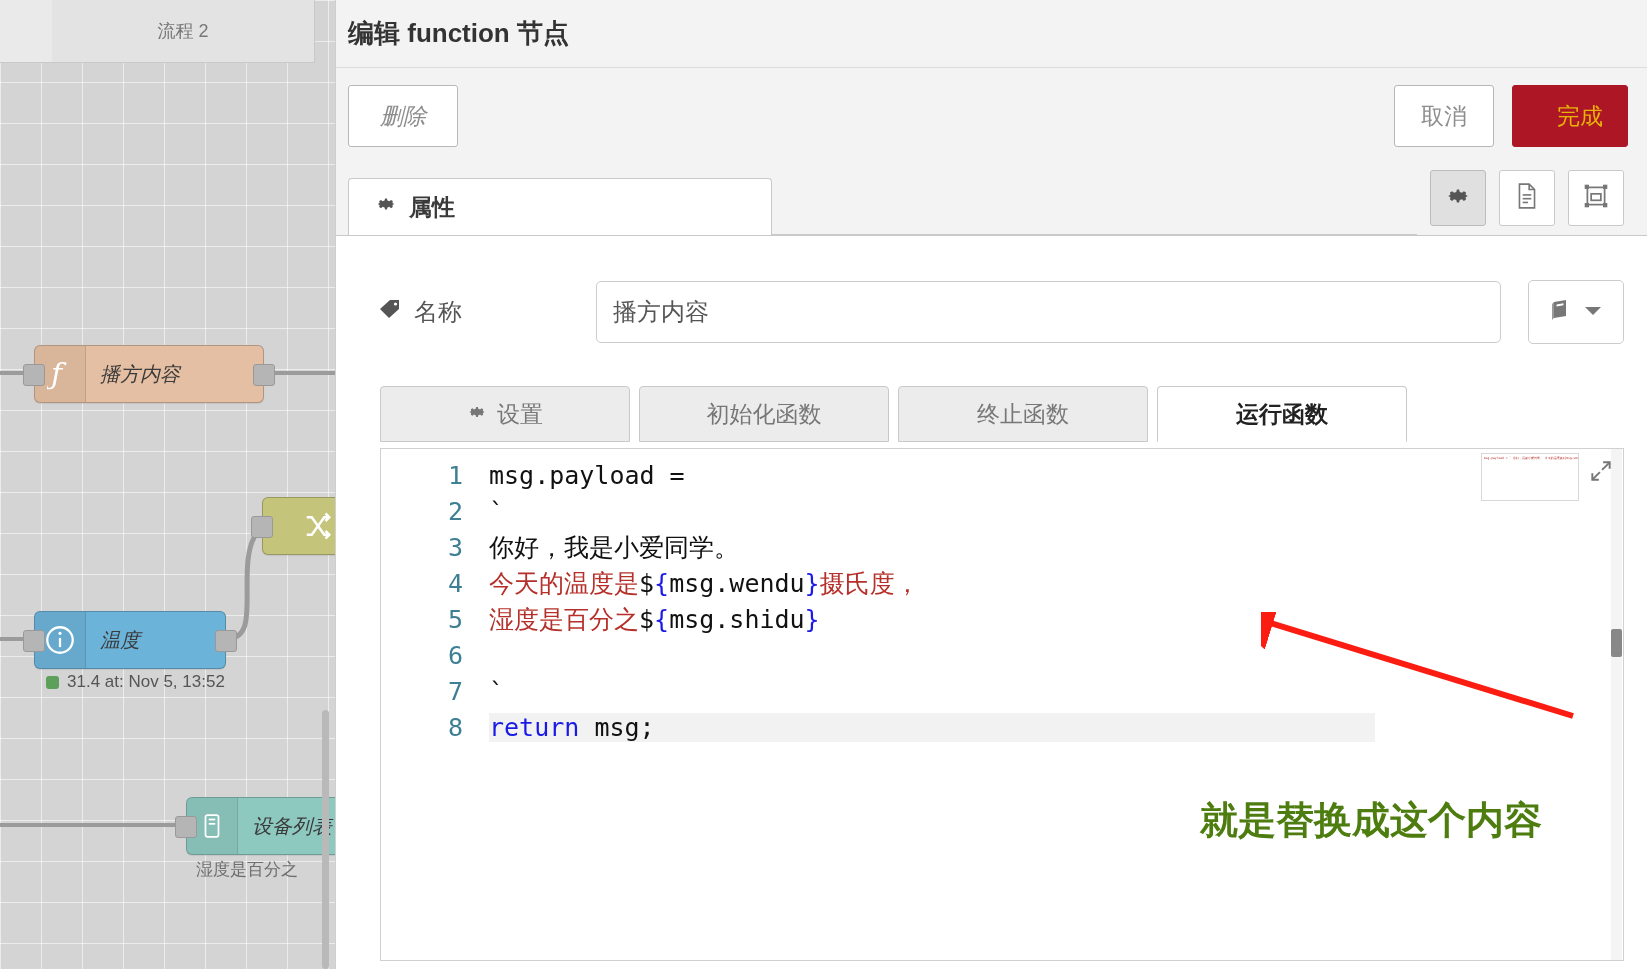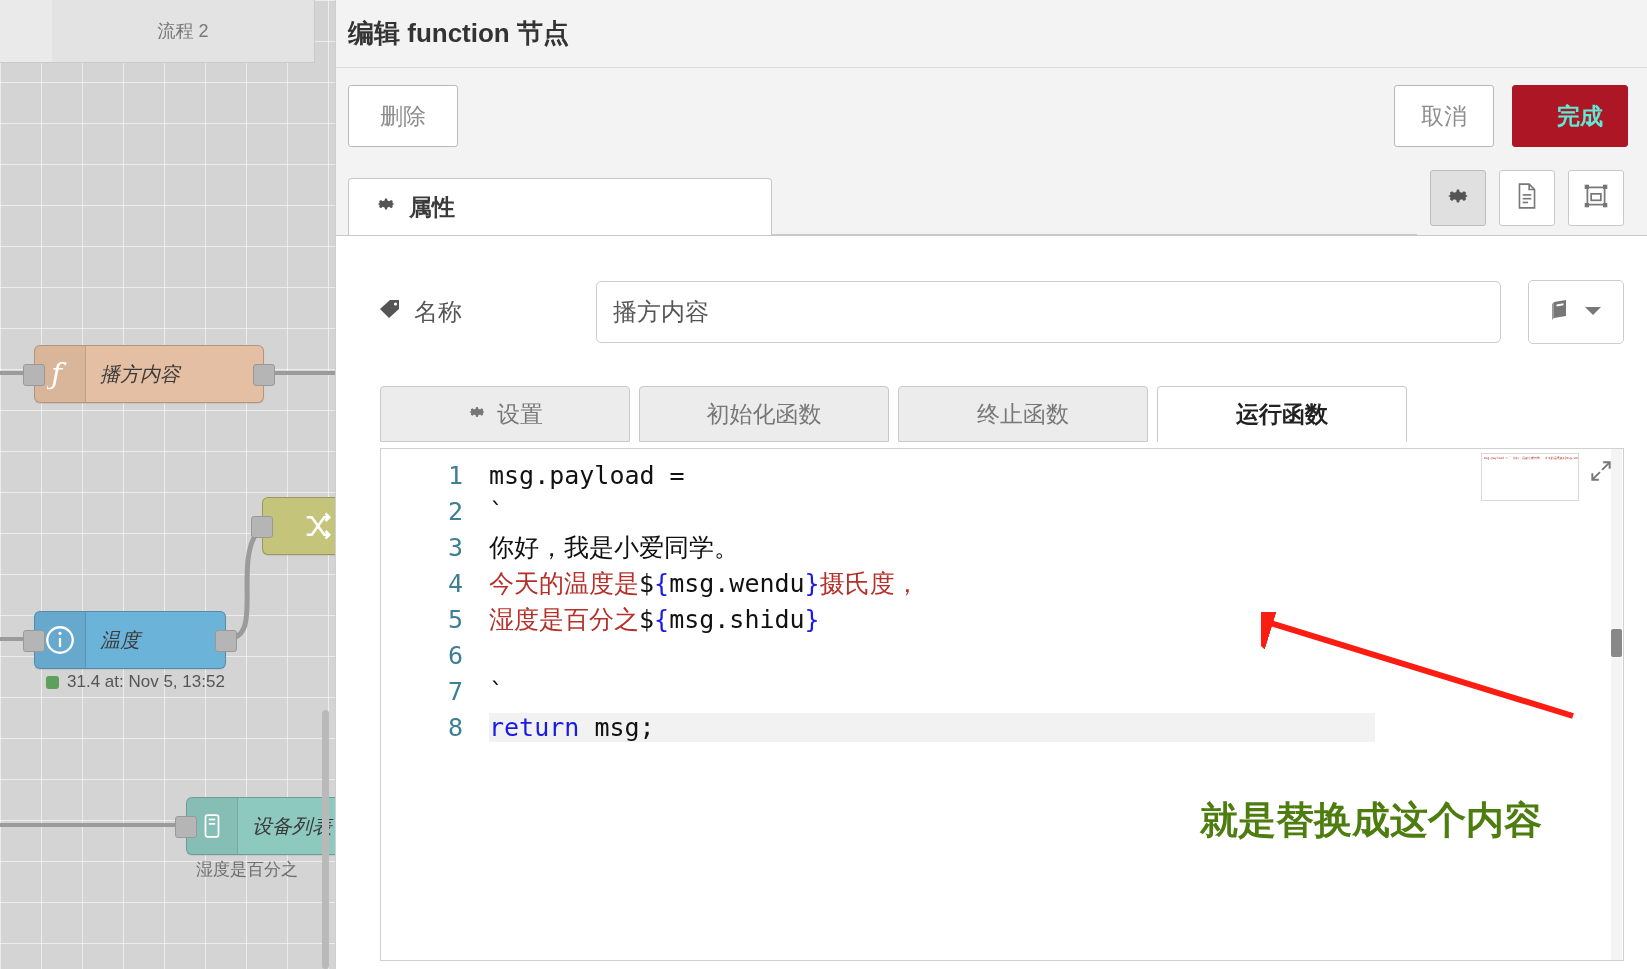--- a/index.html
+++ b/index.html
@@ -64,24 +64,24 @@
   #dlg-header .title{font-size:26px;font-weight:bold;color:#333;}
 
   #dlg-actions{height:95px;display:flex;align-items:center;padding:0 20px 0 12px;
       background:#f3f3f3;}
   .btn{
     border:1px solid #b8b8b8;background:#fff;color:#8d8d8d;
     font-size:23px;border-radius:3px;cursor:pointer;
     padding:0 24px;height:62px;line-height:60px;
     font-family:"Liberation Sans","DejaVu Sans",sans-serif;
   }
-  #btn-delete{min-width:110px;}
+  #btn-delete{min-width:110px;font-style:italic;}
   .spacer{flex:1;}
   #btn-cancel{min-width:100px;margin-right:18px;}
-  #btn-done{background:#ad1625;border-color:#ad1625;color:#5eead4;font-weight:bold;min-width:112px;padding-left:44px;}
+  #btn-done{background:#ad1625;border-color:#ad1625;color:#eab308;font-weight:normal;min-width:112px;padding-left:44px;}
 
   #tabbar{height:72px;display:flex;align-items:flex-end;padding:0 24px 0 12px;
       border-bottom:1px solid #c9c9c9;background:#f3f3f3;position:relative;}
   #tab-props{
     height:56px;min-width:370px;background:#fff;border:1px solid #c9c9c9;border-bottom:none;
     border-radius:4px 4px 0 0;display:flex;align-items:center;padding:0 26px;gap:12px;
     font-size:23px;font-weight:bold;color:#3a3a3a;position:relative;z-index:2;cursor:pointer;
   }
   #tabbar .tabrest{flex:1;height:55px;border-bottom:1px solid #c9c9c9;}
   .iconbtn{

